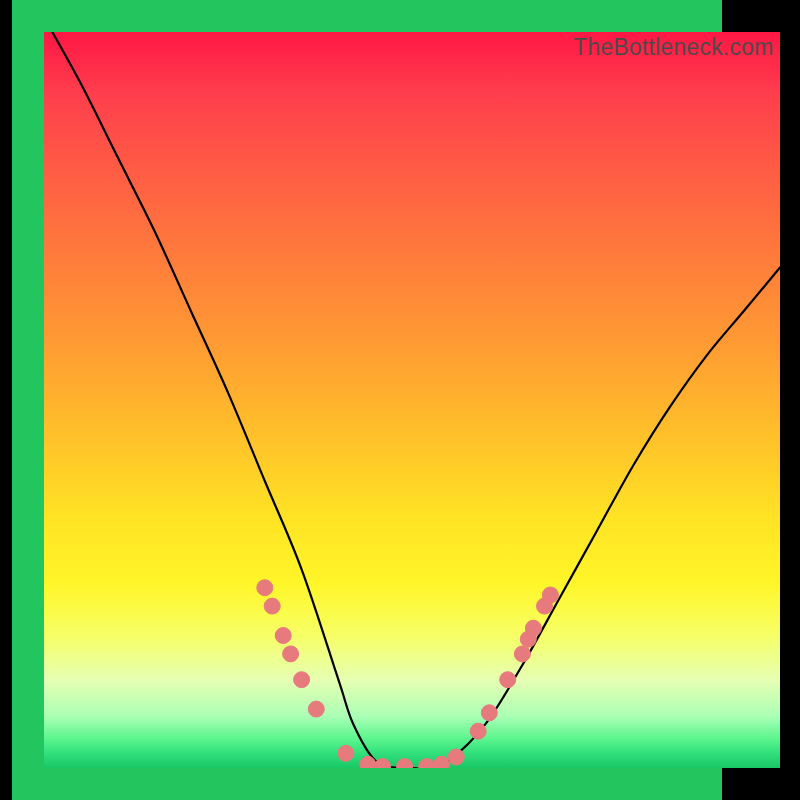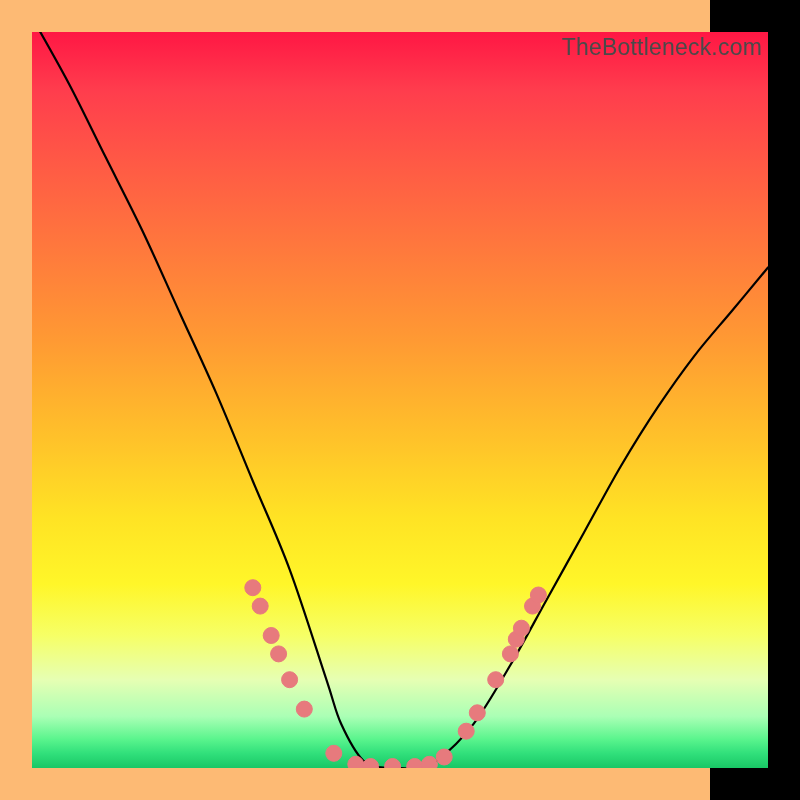--- a/index.html
+++ b/index.html
@@ -6,25 +6,25 @@
     margin: 0;
     padding: 0;
     width: 800px;
     height: 800px;
     overflow: hidden;
     background: #000;
     font-family: Arial, Helvetica, sans-serif;
   }
   .frame {
     position: absolute;
-    left: 0;
+    left: 12px;
     top: 0;
     width: 710px;
     height: 800px;
-    background: #fdba74;
+    background: #22c55e;
   }
   .plot {
     position: absolute;
     left: 32px;
     top: 32px;
     width: 736px;
     height: 736px;
     overflow: hidden;
   }
   .gradient {

